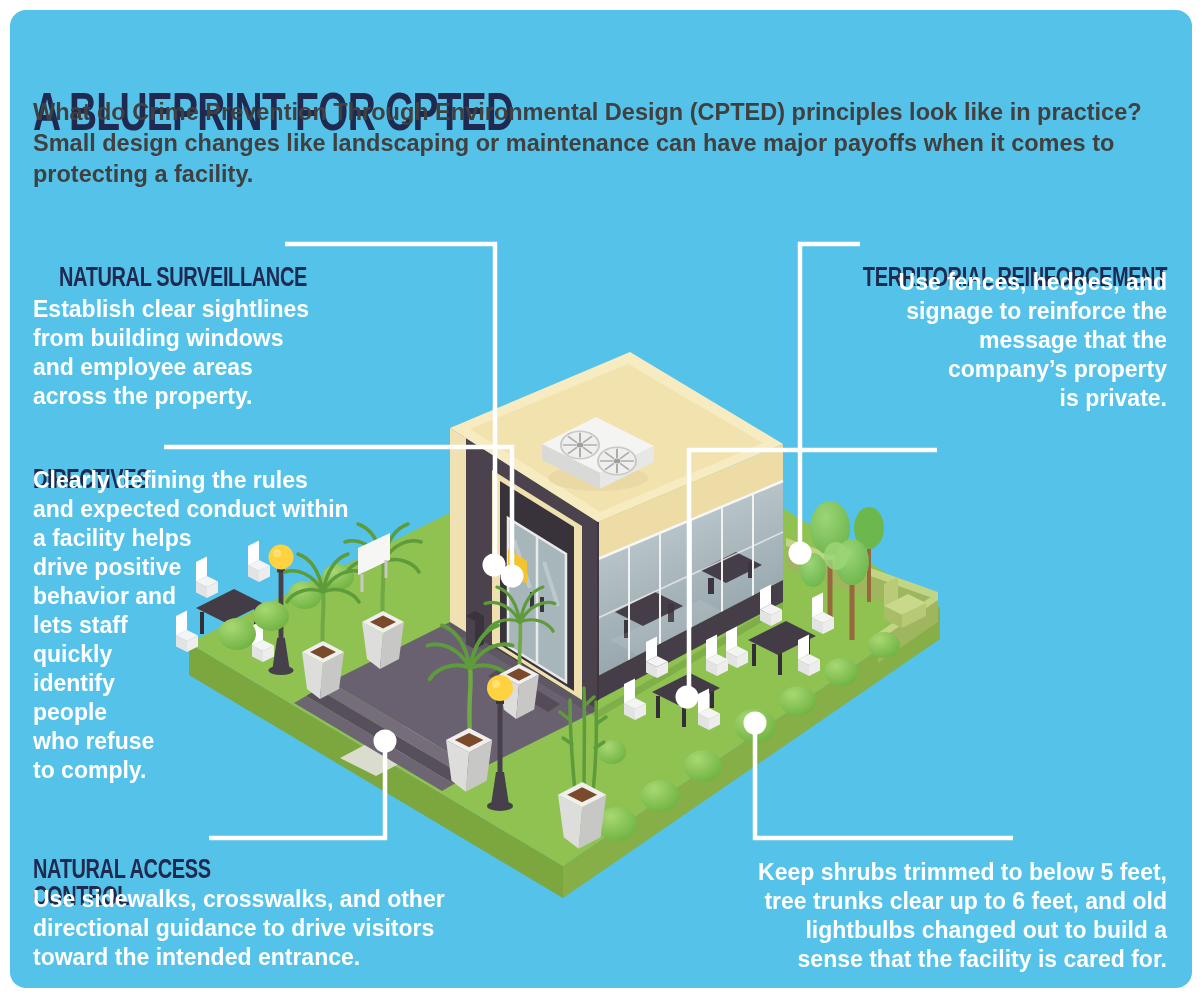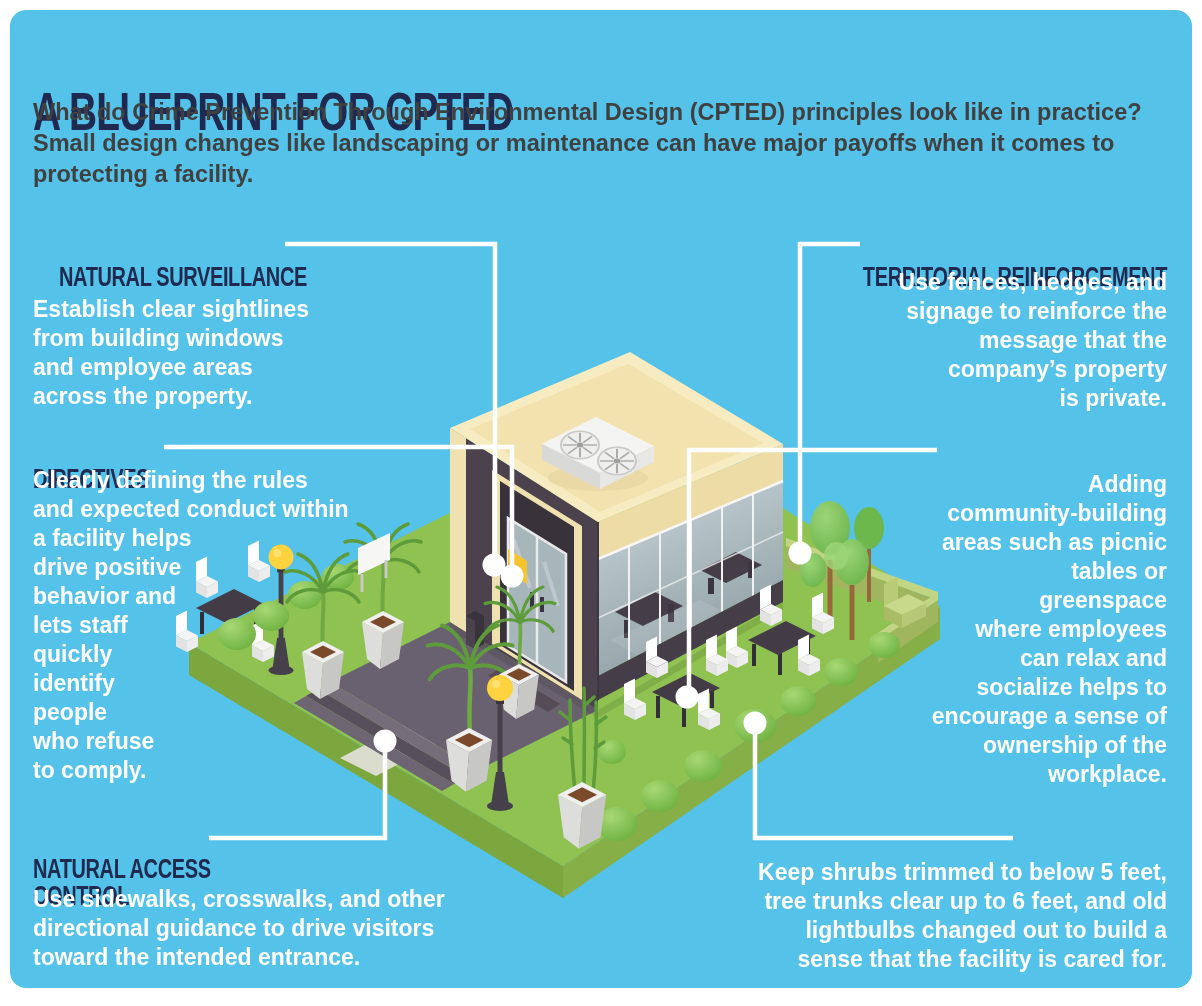--- a/index.html
+++ b/index.html
@@ -334,31 +334,20 @@
 a facility helps
 drive positive
 behavior and
 lets staff
 quickly
 identify
 people
 who refuse
 to comply.</div>
 
-  <div class="b right" style="right:35px;top:470px;">Adding
-community-building
-areas such as picnic
-tables or
-greenspace
-where employees
-can relax and
-socialize helps to
-encourage a sense of
-ownership of the
-workplace.</div>
 
   <div class="h" style="left:33px;top:825px;">
     <span class="hcond">NATURAL ACCESS
 CONTROL</span>
   </div>
   <div class="b" style="left:33px;top:885px;">Use sidewalks, crosswalks, and other
 directional guidance to drive visitors
 toward the intended entrance.</div>
 
   <div class="b right" style="right:35px;top:858px;">Keep shrubs trimmed to below 5 feet,

